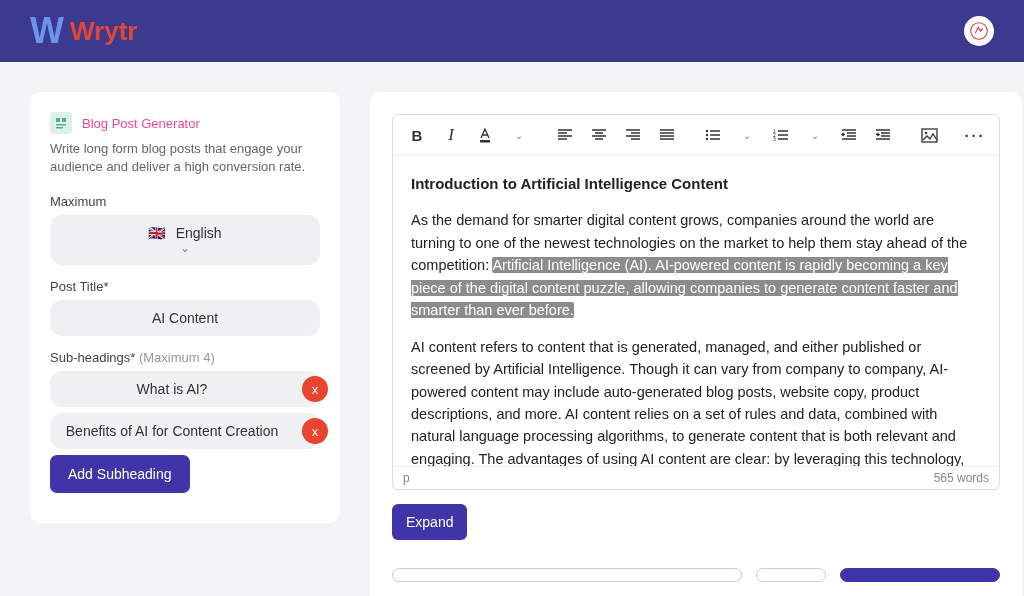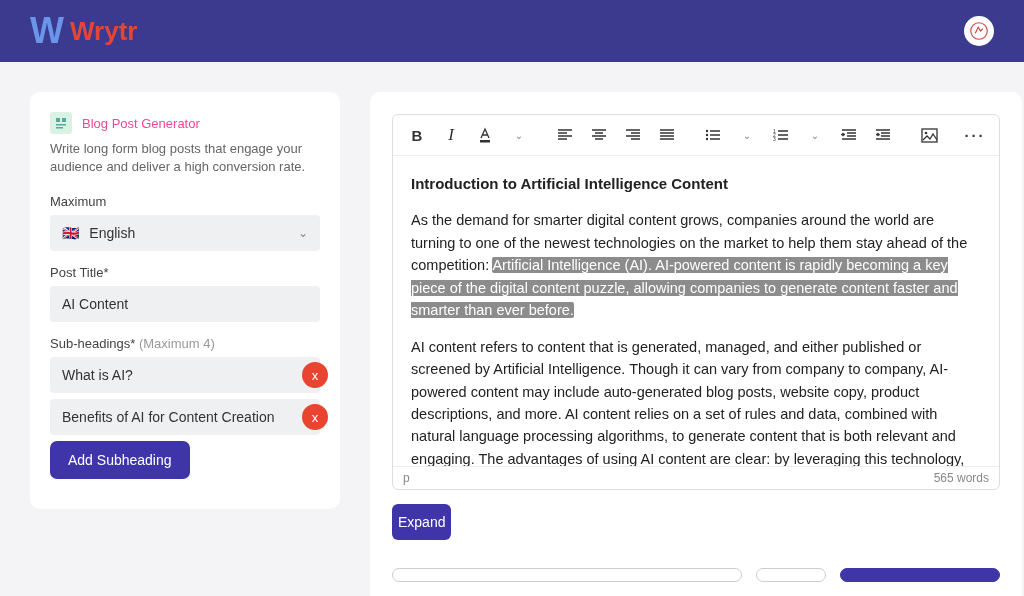--- a/index.html
+++ b/index.html
@@ -46,28 +46,29 @@
   .tool-title { font-size: 13px; font-weight: 400; color: #ec4899; }
   .tool-desc { font-size: 13px; color: #666; line-height: 1.4; margin-bottom: 18px; }
   
   .form-label { font-size: 13px; color: #444; margin-bottom: 6px; display: block; }
   .form-label .hint { color: #999; font-weight: 400; }
   
   .select-box, .input-box {
     width: 100%;
     background: #eef0f2;
     border: none;
-    border-radius: 4px;
+    border-radius: 12px;
     padding: 10px 12px;
     font-size: 14px;
     color: #333;
     margin-bottom: 14px;
     display: flex;
     align-items: center;
     justify-content: space-between;
+    flex-direction: column;
   }
   .select-box .flag { margin-right: 6px; }
   .chev { color: #888; font-size: 12px; }
   
   .subheading-row { position: relative; margin-bottom: 6px; }
   .subheading-row .input-box { margin-bottom: 0; padding-right: 38px; }
   .remove-btn {
     position: absolute; right: -8px; top: 50%; transform: translateY(-50%);
     width: 26px; height: 26px; border-radius: 13px; background: #e8442f;
     color: #fff; font-size: 13px; display: flex; align-items: center; justify-content: center;
@@ -130,21 +131,21 @@
   }
   
   .editor-footer {
     display: flex; justify-content: space-between;
     padding: 4px 10px; font-size: 12px; color: #888;
     border-top: 1px solid #eee;
   }
   
   .expand-btn {
     background: #3f35a8; color: #fff; border: none; border-radius: 6px;
-    padding: 10px 6px; font-size: 14px; font-weight: 500; cursor: pointer;
+    padding: 10px 14px; font-size: 14px; font-weight: 500; cursor: pointer;
     margin-top: 14px;
   }
   
   .bottom-row {
     display: flex; gap: 14px; margin-top: 28px; justify-content: space-between;
   }
   .ghost-box {
     border: 1px solid #ccc; border-radius: 7px; height: 14px; flex: 1;
   }
   .ghost-box.sm { flex: 0 0 70px; }

